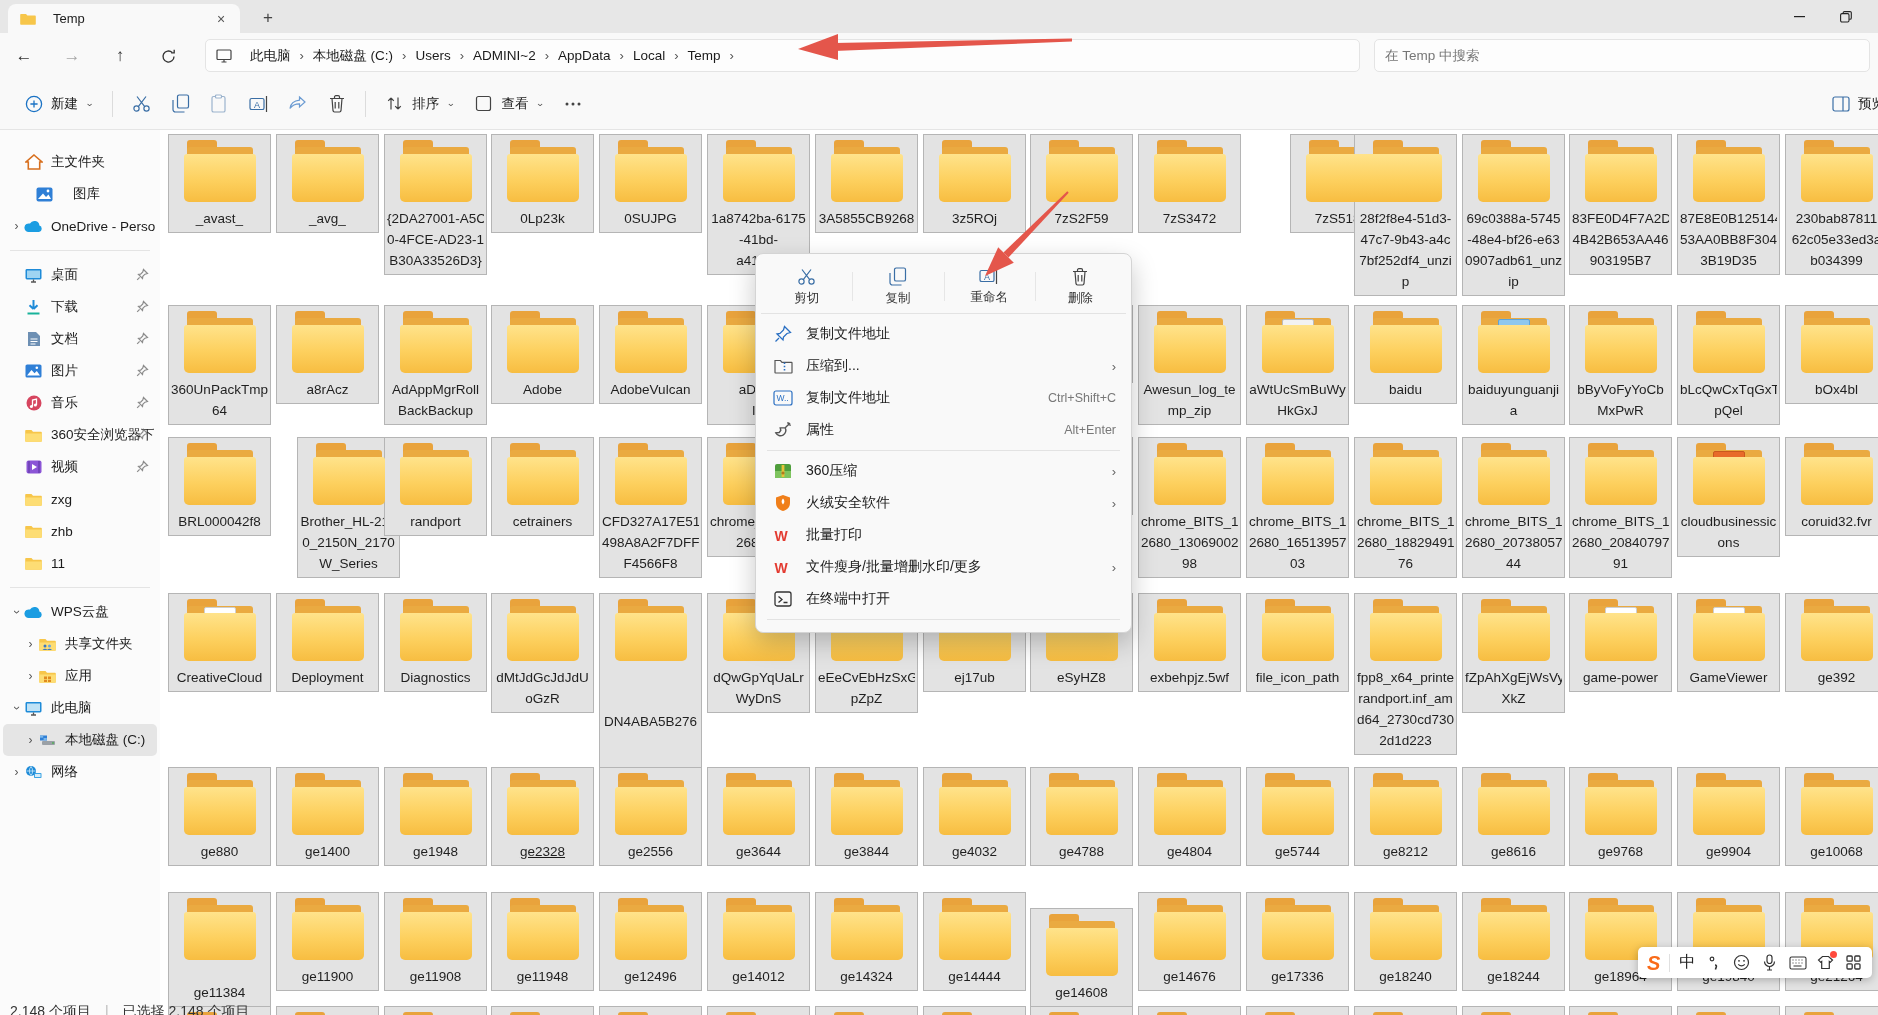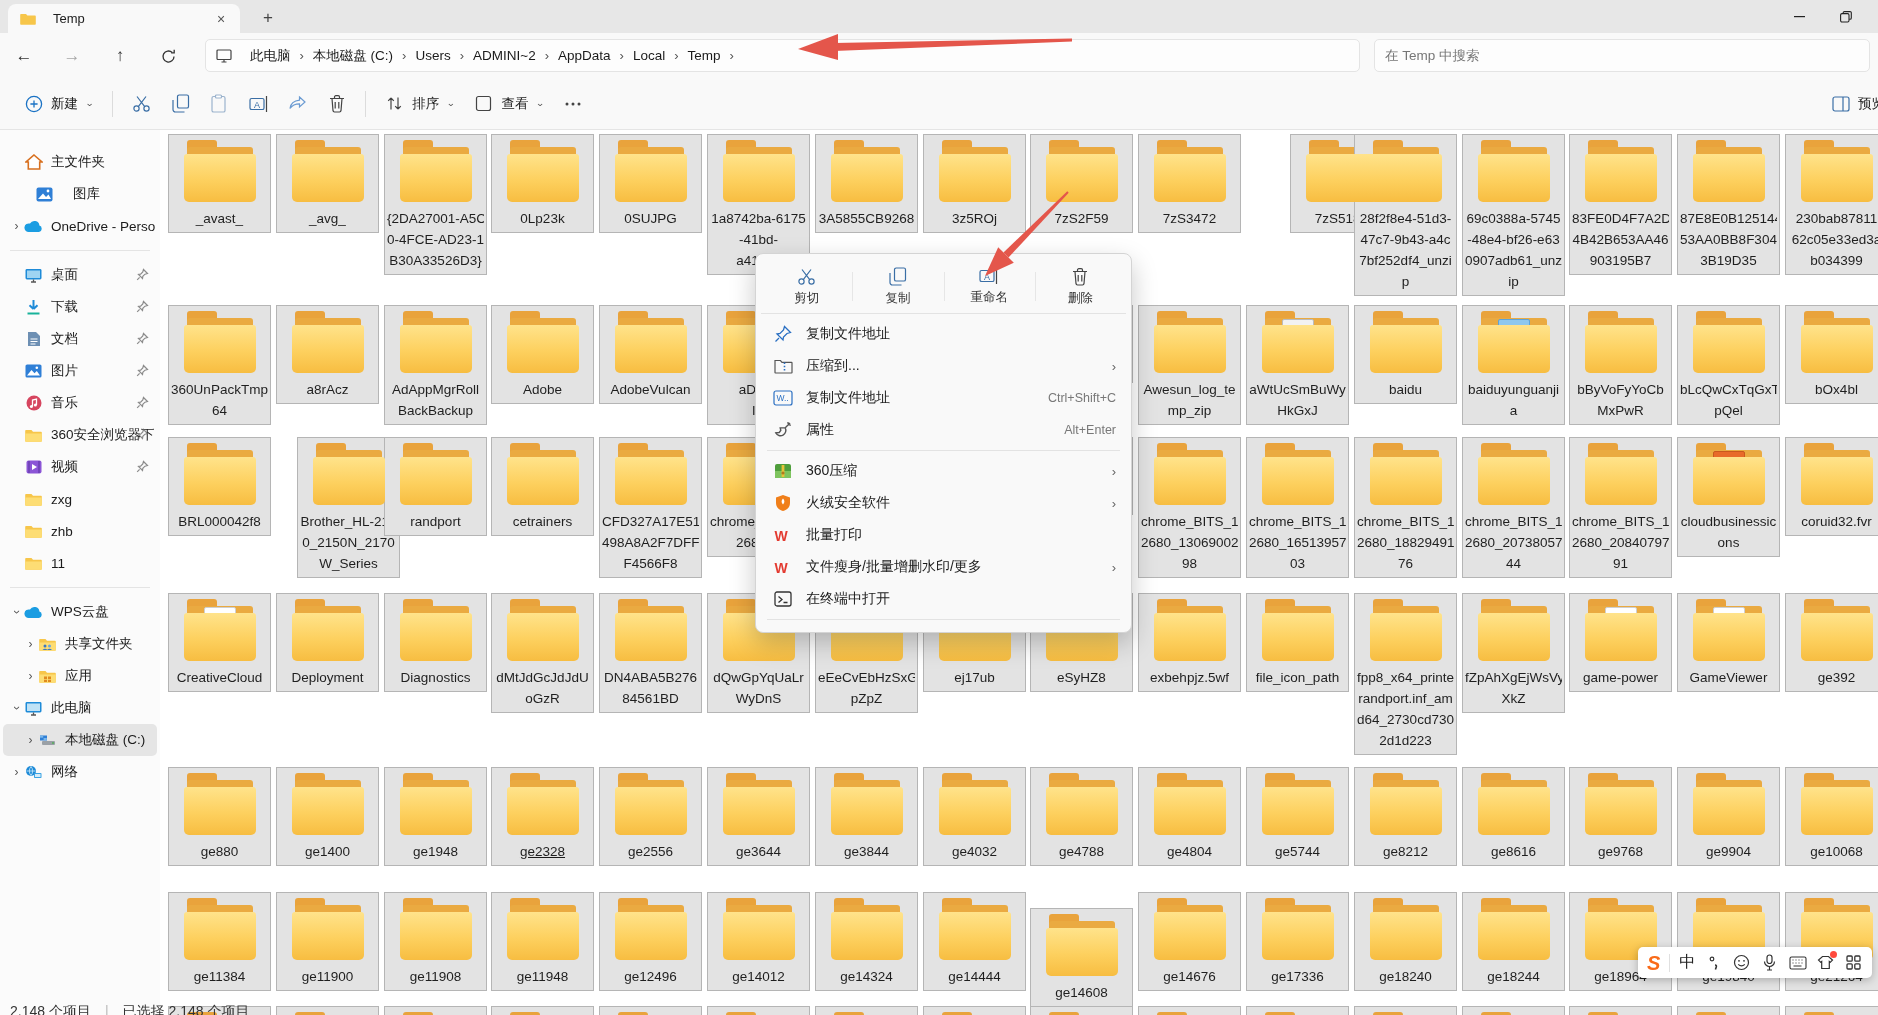--- a/index.html
+++ b/index.html
@@ -943,21 +943,21 @@
     </div>
     <div class="tile" style="left: 491px; top: 593px;">
       <div class="f-wrap">
         <div class="f-tab"></div>
         <div class="f-back"></div>
         <div class="f-front"></div>
       </div>
       <div class="t-label">dMtJdGcJdJdU</div>
       <div class="t-label">oGzR</div>
     </div>
-    <div class="tile" style="left: 599px; top: 593px;">
+    <div class="tile" style="left: 599px; top: 593px; gap: 44px;">
       <div class="f-wrap">
         <div class="f-tab"></div>
         <div class="f-back"></div>
         <div class="f-front"></div>
       </div>
       <div class="t-label">DN4ABA5B276</div>
       <div class="t-label">84561BD</div>
     </div>
     <div class="tile" style="left: 707px; top: 593px;">
       <div class="f-wrap">
@@ -1176,21 +1176,21 @@
       <div class="t-label">ge9904</div>
     </div>
     <div class="tile" style="left: 1785px; top: 767px;">
       <div class="f-wrap">
         <div class="f-tab"></div>
         <div class="f-back"></div>
         <div class="f-front"></div>
       </div>
       <div class="t-label">ge10068</div>
     </div>
-    <div class="tile" style="left: 168px; top: 892px;">
+    <div class="tile" style="left: 168px; top: 892px; gap: 16px;">
       <div class="f-wrap">
         <div class="f-tab"></div>
         <div class="f-back"></div>
         <div class="f-front"></div>
       </div>
       <div class="t-label">ge11384</div>
     </div>
     <div class="tile" style="left: 276px; top: 892px;">
       <div class="f-wrap">
         <div class="f-tab"></div>

